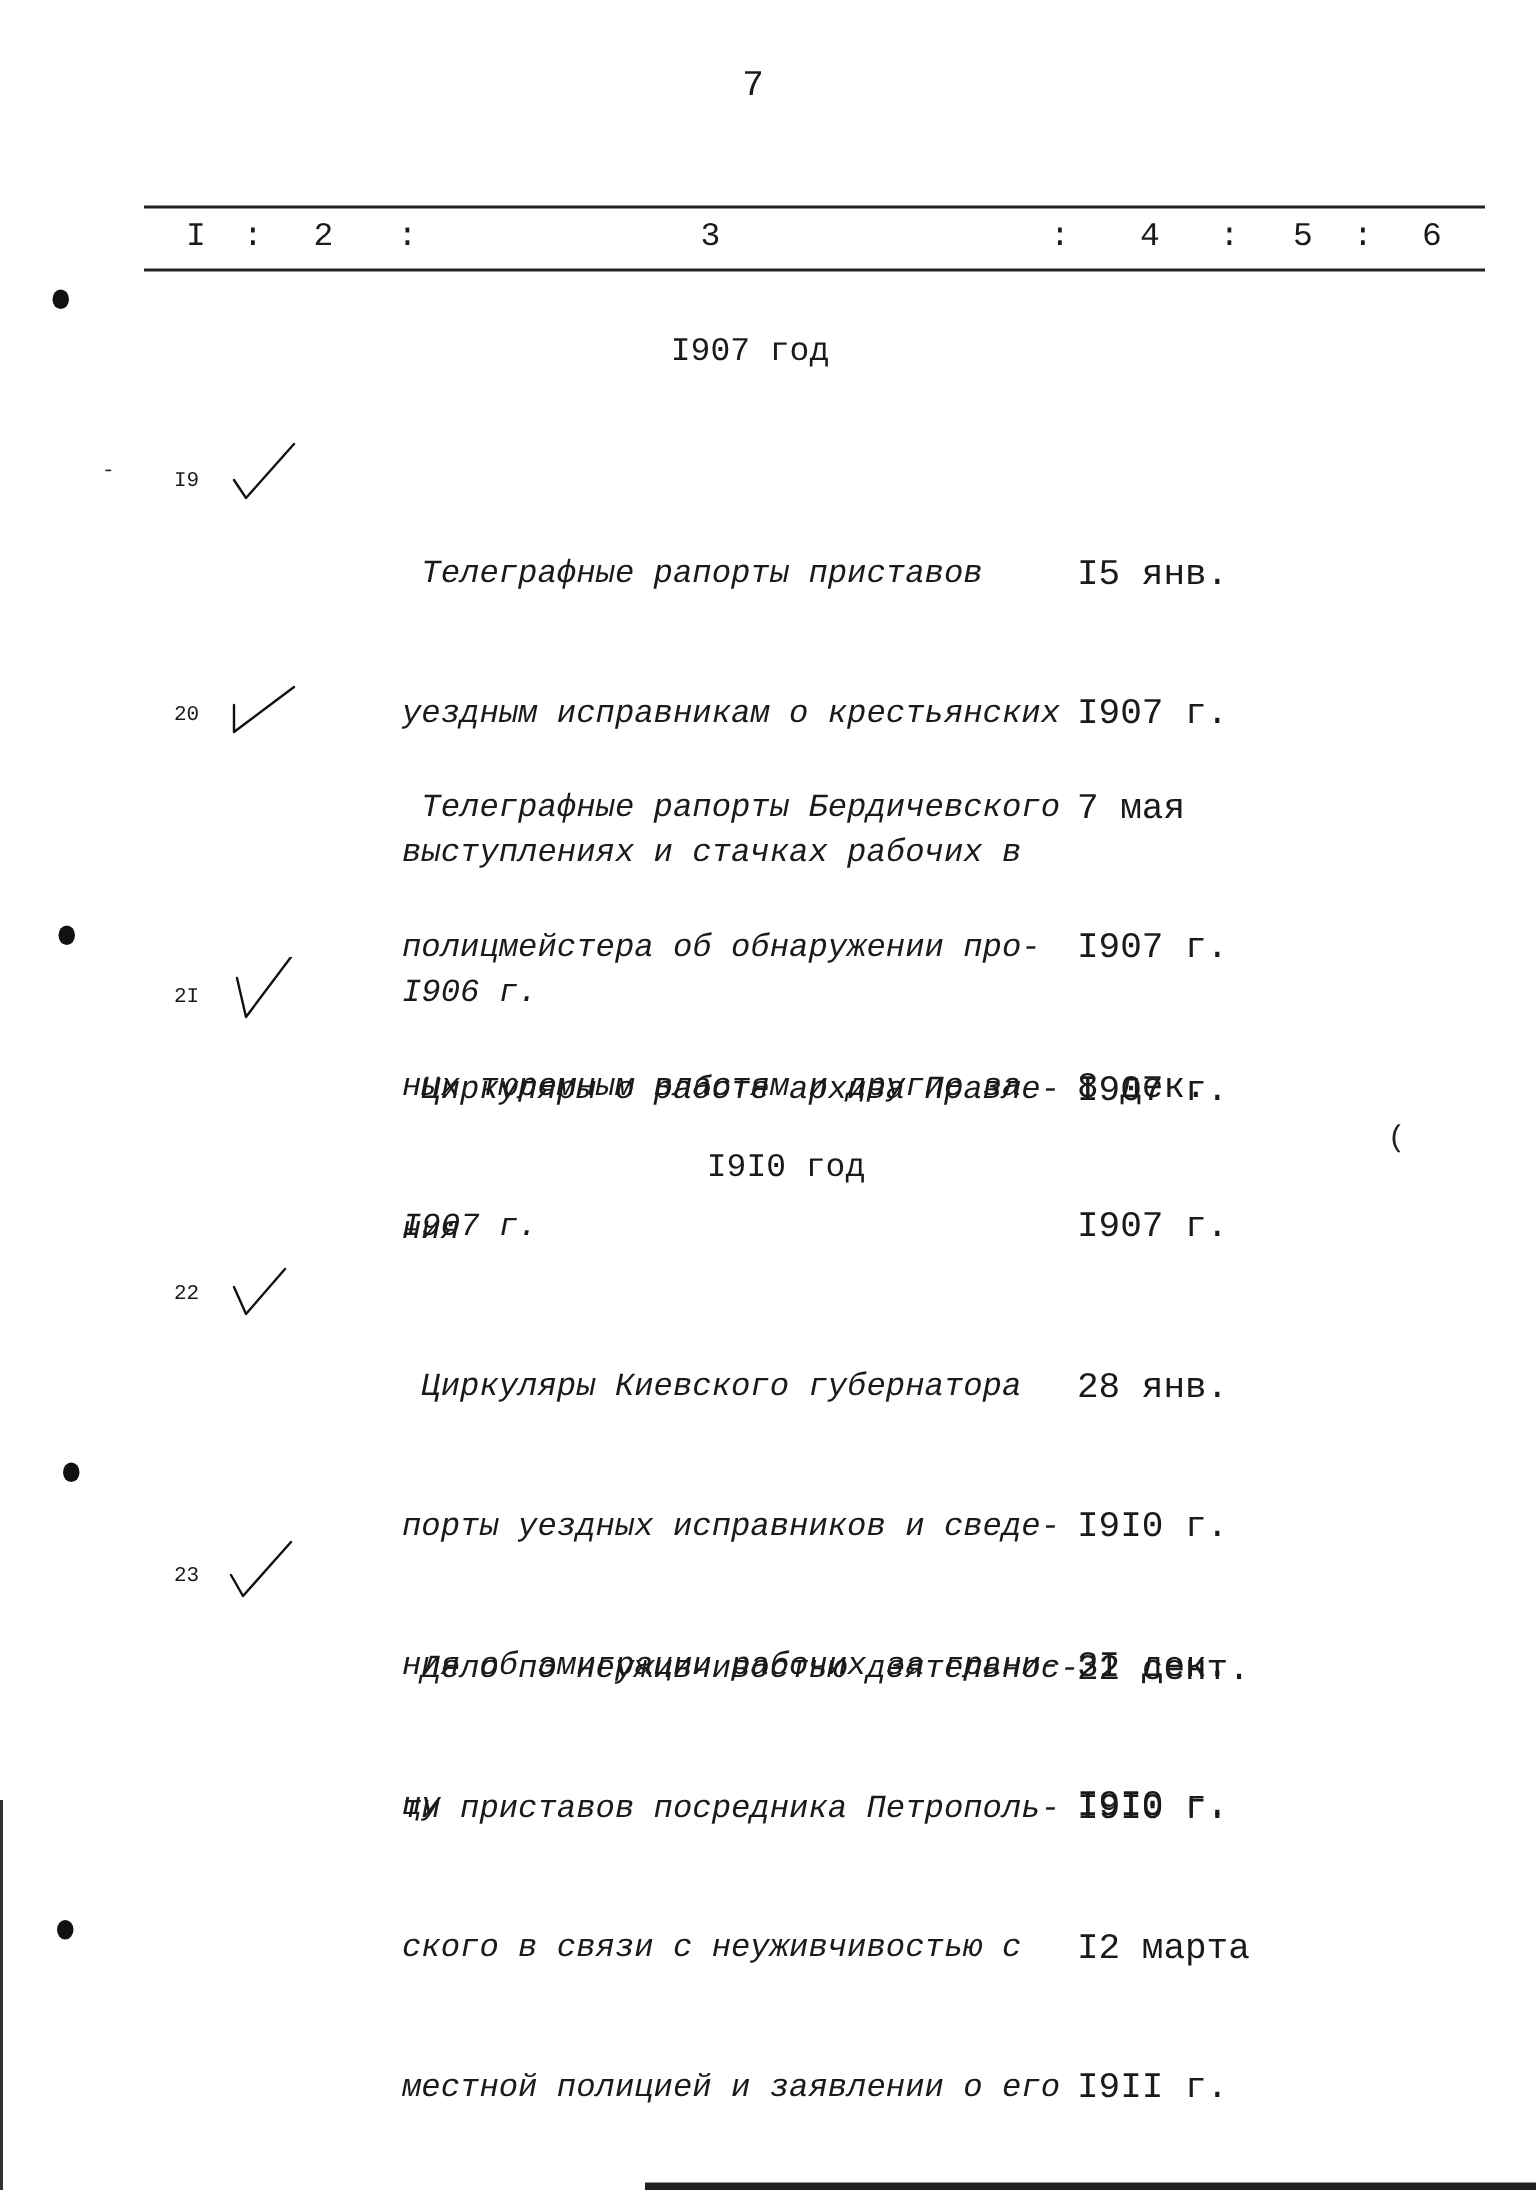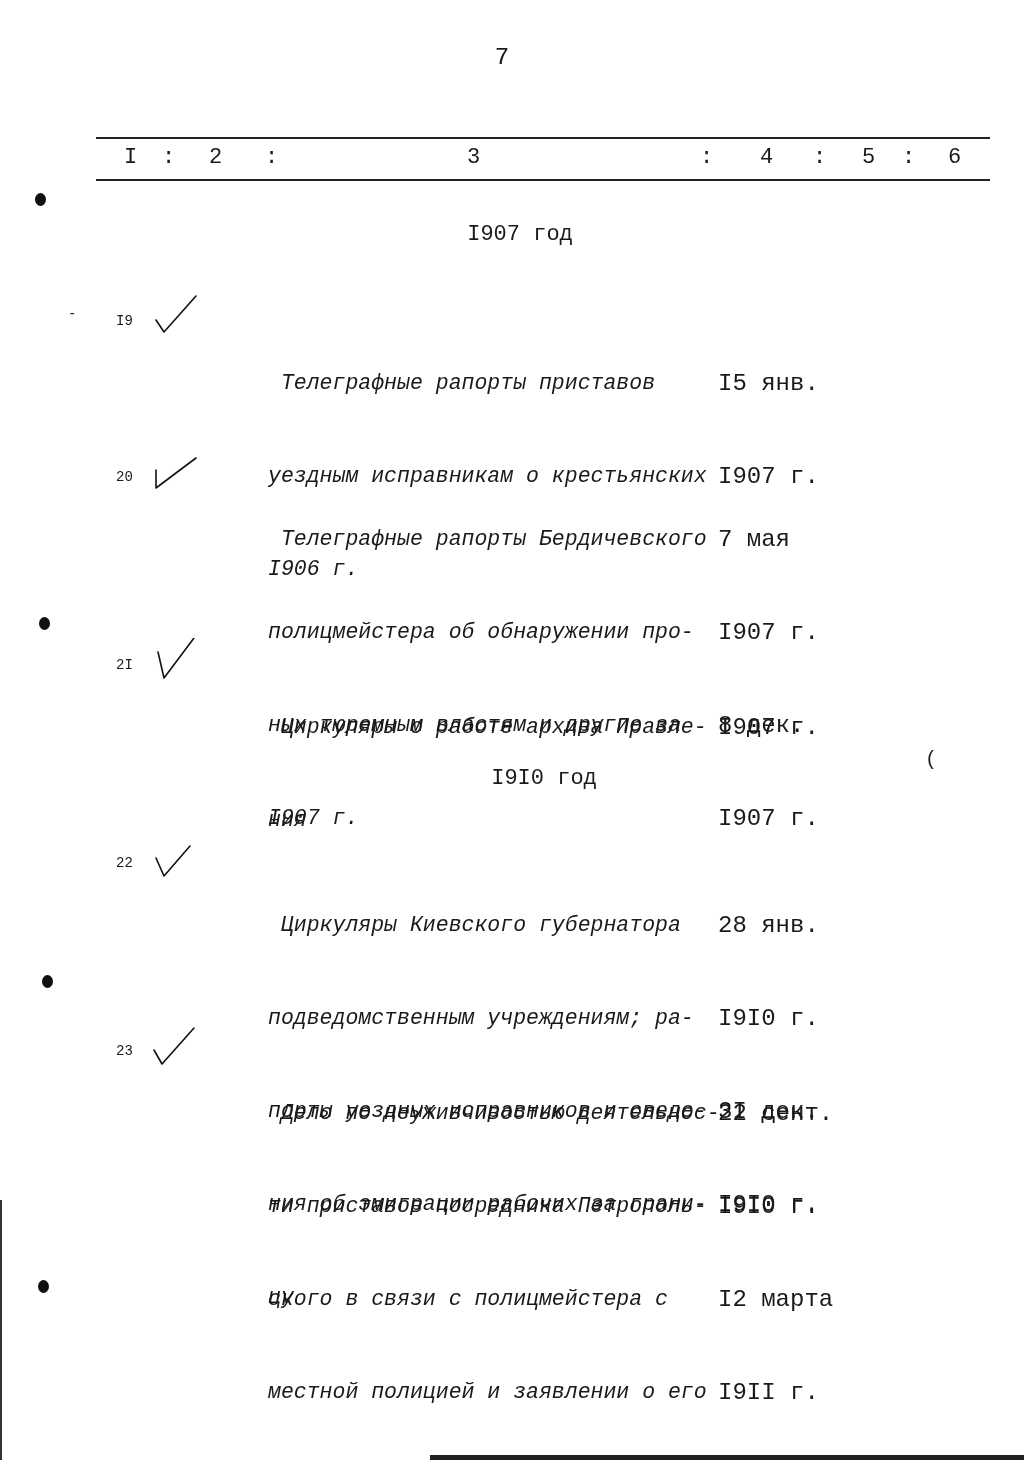--- a/index.html
+++ b/index.html
@@ -44,21 +44,20 @@
       font-size: 22px;
       line-height: 28px;
     }
     .section-title {
       position: absolute;
       left: 0;
       width: 1000px;
       text-align: center;
       font-size: 22px;
       letter-spacing: 0px;
-      margin-left: 20px;
     }
     .entry {
       position: absolute;
       left: 0;
       width: 1024px;
     }
     .entry-num {
       position: absolute;
       left: 116px;
       top: 0;
@@ -143,20 +142,21 @@
 <div class="section-title" style="top:222px">I907 год</div>
 
 <div class="entry" style="top:306px">
   <span class="entry-num">I9</span>
   <svg class="check-mark" viewBox="0 0 50 44">
     <path d="M6 26 L14 38 L46 2" fill="none" stroke="#111" stroke-width="1.6" stroke-linecap="round" stroke-linejoin="round"></path>
   </svg>
   <div class="entry-title">
     <span class="line"> Телеграфные рапорты приставов</span>
     <span class="line">уездным исправникам о крестьянских</span>
+    <span class="line">выступлениях и стачках рабочих в</span>
     <span class="line">I906 г.</span>
   </div>
   <div class="entry-dates">
     <span class="line">I5 янв.</span>
     <span class="line">I907 г.</span>
   </div>
 </div>
 
 <div class="entry" style="top:462px">
   <span class="entry-num">20</span>
@@ -193,42 +193,41 @@
 
 <div class="section-title" style="top:766px; left:24px">I9I0 год</div>
 
 <div class="entry" style="top:848px">
   <span class="entry-num">22</span>
   <svg class="check-mark" viewBox="0 0 50 44">
     <path d="M6 22 L14 40 L40 10" fill="none" stroke="#111" stroke-width="1.6" stroke-linecap="round" stroke-linejoin="round"></path>
   </svg>
   <div class="entry-title">
     <span class="line"> Циркуляры Киевского губернатора</span>
-    <span class="line">подведомственным учреждениям; ра-</span>
     <span class="line">порты уездных исправников и сведе-</span>
     <span class="line">ния об эмиграции рабочих за грани-</span>
     <span class="line">цу</span>
   </div>
   <div class="entry-dates">
     <span class="line">28 янв.</span>
     <span class="line">I9I0 г.</span>
     <span class="line">3I дек.</span>
     <span class="line">I9I0 г.</span>
   </div>
 </div>
 
 <div class="entry" style="top:1036px">
   <span class="entry-num">23</span>
   <svg class="check-mark" viewBox="0 0 50 44">
     <path d="M4 26 L12 40 L44 4" fill="none" stroke="#111" stroke-width="1.6" stroke-linecap="round" stroke-linejoin="round"></path>
   </svg>
   <div class="entry-title">
     <span class="line"> Дело по неуживчивостью деятельнос-</span>
     <span class="line">ти приставов посредника Петрополь-</span>
-    <span class="line">ского в связи с полицмейстера с</span>
+    <span class="line">ского в связи с неуживчивостью с</span>
     <span class="line">местной полицией и заявлении о его</span>
     
   </div>
   <div class="entry-dates">
     <span class="line">22 сент.</span>
     <span class="line">I9I0 г.</span>
     <span class="line">I2 марта</span>
     <span class="line">I9II г.</span>
   </div>
 </div>

